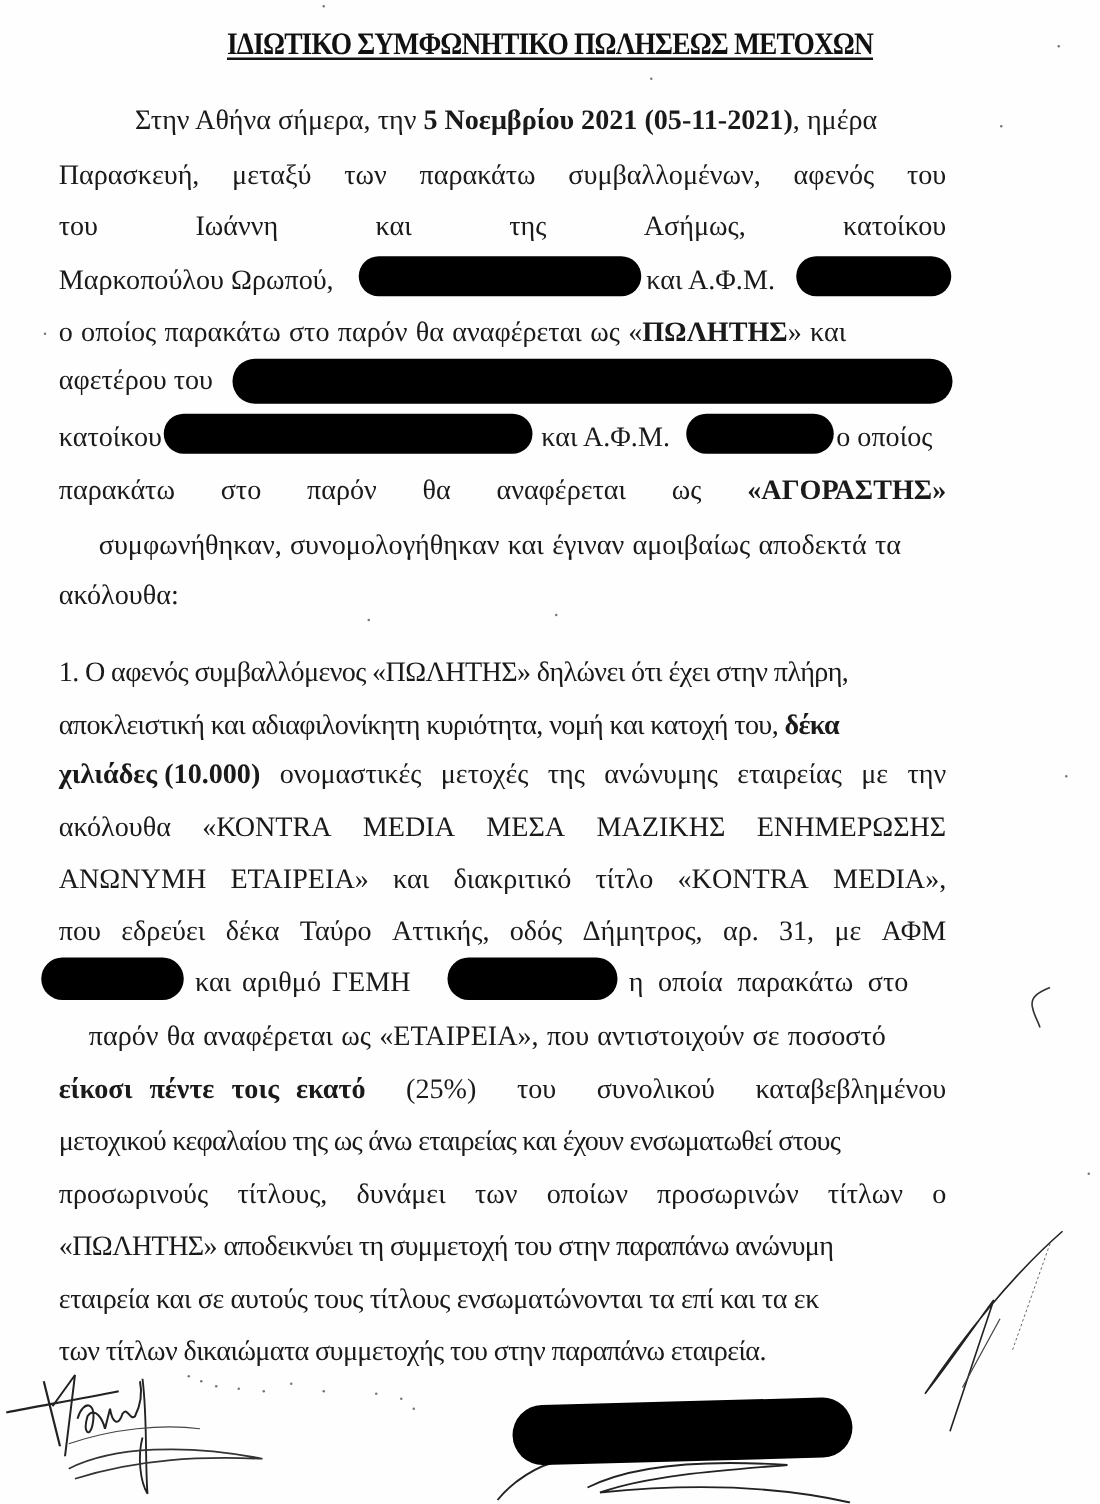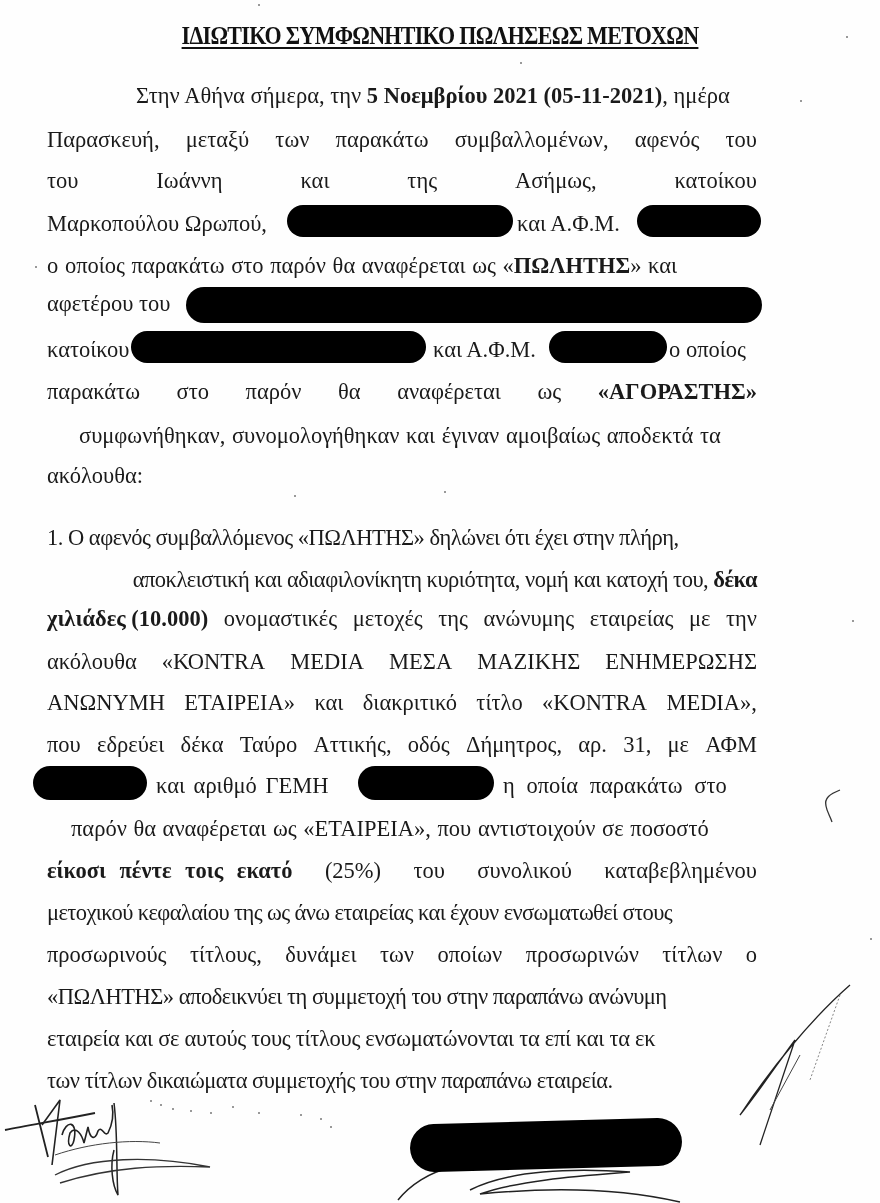--- a/index.html
+++ b/index.html
@@ -67,21 +67,21 @@
       border-radius: 1px;
     }
   </style>
 </head>
 <body>
 
 <div class="page">
 
   <div class="title">ΙΔΙΩΤΙΚΟ ΣΥΜΦΩΝΗΤΙΚΟ ΠΩΛΗΣΕΩΣ ΜΕΤΟΧΩΝ</div>
 
-  <div class="line" style="top:82px; left:108px; width:650px;text-align:center;">
+  <div class="line" style="top:82px; left:108px; width:650px;">
     <span>Στην Αθήνα  σήμερα, την </span><span class="b">5 Νοεμβρίου 2021 (05-11-2021)</span><span>, ημέρα</span>
   </div>
 
   <div class="line justify" style="top:126px;">
     <span>Παρασκευή,</span>
     <span>μεταξύ</span>
     <span>των</span>
     <span>παρακάτω</span>
     <span>συμβαλλομένων,</span>
     <span>αφενός</span>
@@ -129,21 +129,21 @@
     <span>αναφέρεται</span>
     <span>ως</span>
     <span class="b">«ΑΓΟΡΑΣΤΗΣ»</span>
   </div>
 
   <div class="line" style="top:422px; word-spacing:1px;margin-left:32px;">συμφωνήθηκαν, συνομολογήθηκαν και έγιναν αμοιβαίως αποδεκτά τα</div>
   <div class="line" style="top:462px;">ακόλουθα:</div>
 
   <div class="line" style="top:524px; letter-spacing:-0.5px;">1. Ο αφενός συμβαλλόμενος «ΠΩΛΗΤΗΣ» δηλώνει ότι έχει στην πλήρη,</div>
 
-  <div class="line" style="top:566px; letter-spacing:-0.5px;text-align:right;">
+  <div class="line" style="top:566px; letter-spacing:-0.5px;">
     <span>αποκλειστική και αδιαφιλονίκητη κυριότητα, νομή και κατοχή του, </span><span class="b">δέκα</span>
   </div>
 
   <div class="line justify" style="top:605px;">
     <span class="b">χιλιάδες (10.000)</span>
     <span>ονομαστικές</span>
     <span>μετοχές</span>
     <span>της</span>
     <span>ανώνυμης</span>
     <span>εταιρείας</span>

